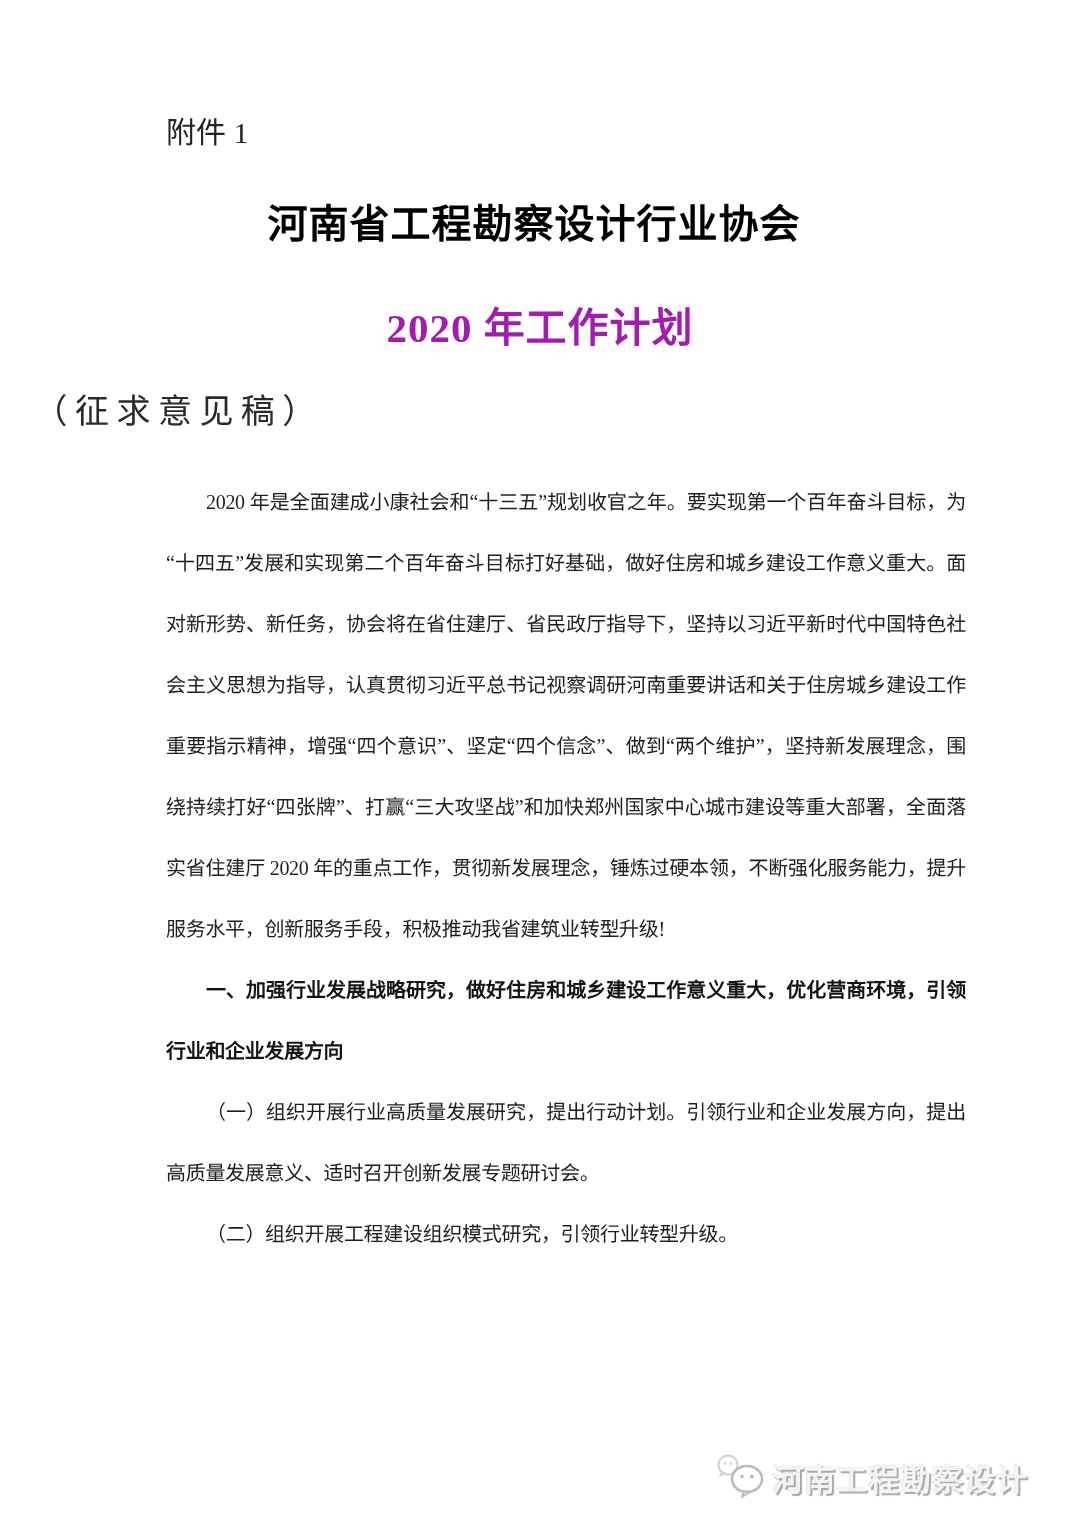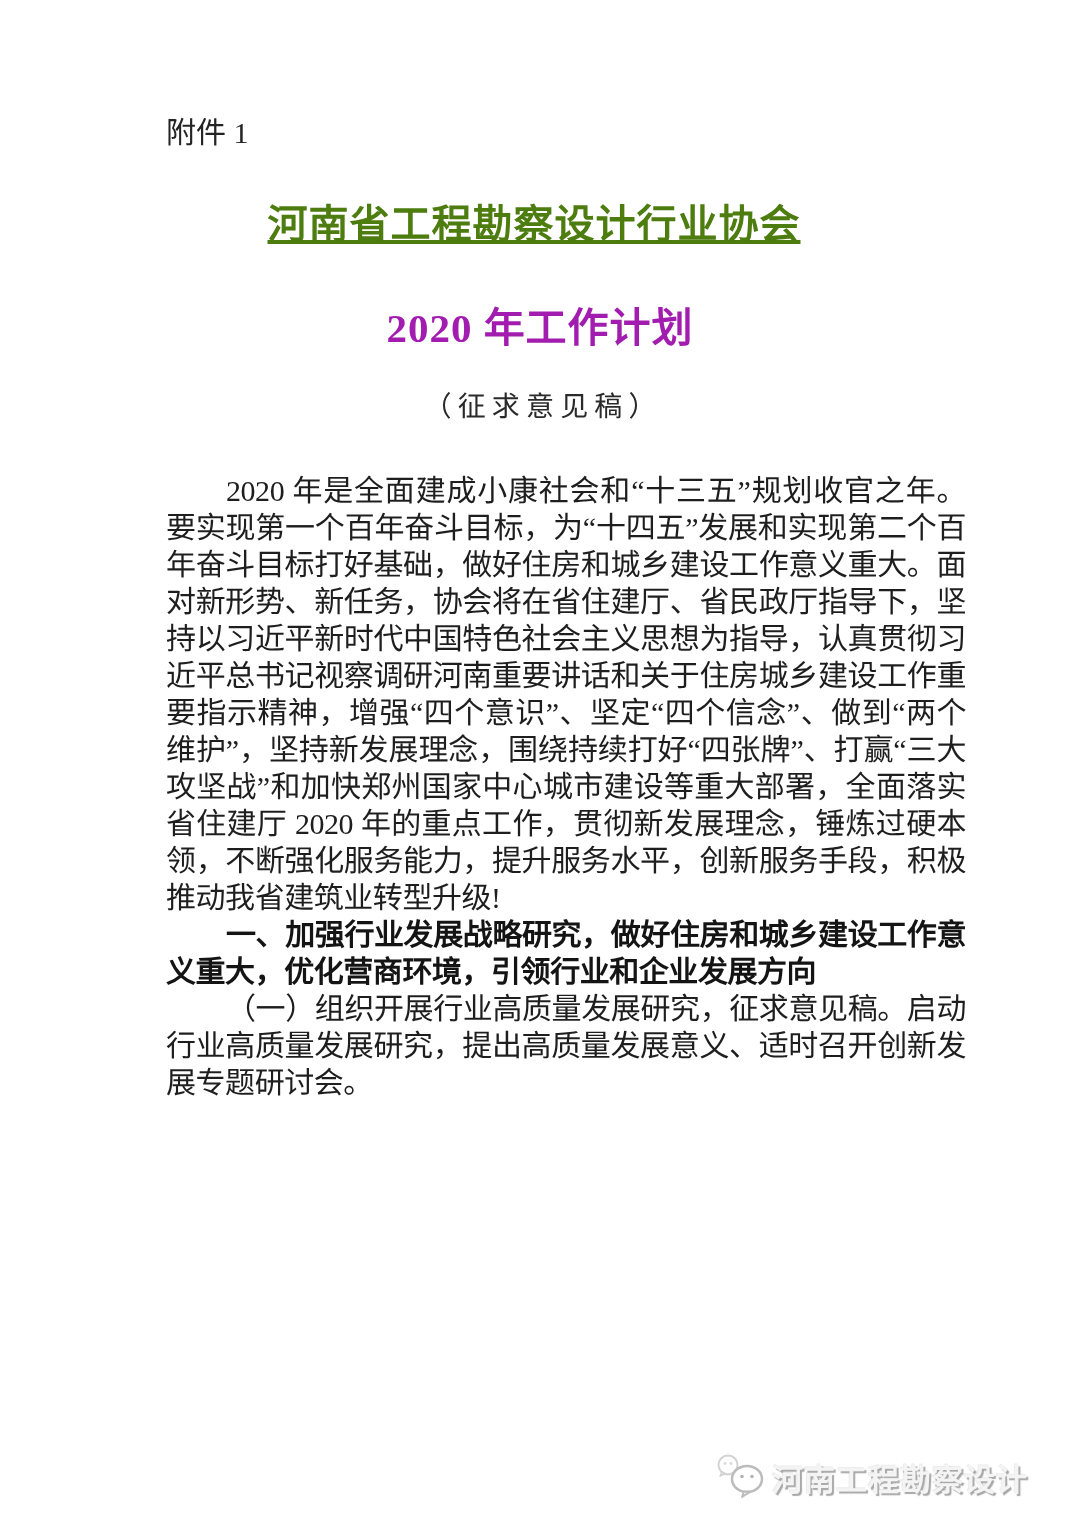--- a/index.html
+++ b/index.html
@@ -27,52 +27,50 @@
   }
   .doc-title {
     position: absolute;
     left: 0;
     right: 12px;
     top: 186px;
     text-align: center;
     font-size: 40px;
     font-weight: 700;
     letter-spacing: 1px;
-    color: #4d7c0f;
-    text-decoration: underline;
+    color: #000000;
   }
   .doc-subtitle {
     position: absolute;
     left: 0;
     right: 0;
     top: 288px;
     text-align: center;
     font-size: 41px;
     font-weight: 700;
     letter-spacing: 1px;
     color: #a21caf;
   }
   .draft-note {
     position: absolute;
     left: 0;
     right: 0;
     top: 378px;
-    text-align: center;
-    font-size: 28px;
+    font-size: 34px;
     letter-spacing: 0.22em;
     text-indent: 0.22em;
     color: #2a2a2a;
   }
   .doc-body {
     position: absolute;
     left: 140px;
     top: 466px;
     width: 800px;
-    font-size: 30px;
-    line-height: 37px;
+    font-size: 20px;
+    line-height: 61px;
     letter-spacing: -0.015em;
     color: #1e1e1e;
   }
   .doc-body p {
     margin: 0;
     text-indent: 2em;
     text-align: justify;
     text-justify: inter-ideograph;
     word-break: break-all;
   }
@@ -112,21 +110,22 @@
 
   <div class="doc-title">河南省工程勘察设计行业协会</div>
 
   <div class="doc-subtitle">2020 年工作计划</div>
 
   <div class="draft-note">（征求意见稿）</div>
 
   <div class="doc-body">
       <p>2020 年是全面建成小康社会和“十三五”规划收官之年。要实现第一个百年奋斗目标，为“十四五”发展和实现第二个百年奋斗目标打好基础，做好住房和城乡建设工作意义重大。面对新形势、新任务，协会将在省住建厅、省民政厅指导下，坚持以习近平新时代中国特色社会主义思想为指导，认真贯彻习近平总书记视察调研河南重要讲话和关于住房城乡建设工作重要指示精神，增强“四个意识”、坚定“四个信念”、做到“两个维护”，坚持新发展理念，围绕持续打好“四张牌”、打赢“三大攻坚战”和加快郑州国家中心城市建设等重大部署，全面落实省住建厅 2020 年的重点工作，贯彻新发展理念，锤炼过硬本领，不断强化服务能力，提升服务水平，创新服务手段，积极推动我省建筑业转型升级!</p>
       <p class="heading">一、加强行业发展战略研究，做好住房和城乡建设工作意义重大，优化营商环境，引领行业和企业发展方向</p>
-      <p>（一）组织开展行业高质量发展研究，征求意见稿。启动行业高质量发展研究，提出高质量发展意义、适时召开创新发展专题研讨会。</p>
+      <p>（一）组织开展行业高质量发展研究，提出行动计划。引领行业和企业发展方向，提出高质量发展意义、适时召开创新发展专题研讨会。</p>
+      <p>（二）组织开展工程建设组织模式研究，引领行业转型升级。</p>
     </div>
 
   <div class="footer-watermark">
     <svg class="wm-icon" viewBox="0 0 58 48" xmlns="http://www.w3.org/2000/svg">
 
       <circle cx="14" cy="12" r="9.5" fill="#ffffff" stroke="#d2d2d2" stroke-width="2"></circle>
       <circle cx="11" cy="10.5" r="1.4" fill="#d8d8d8"></circle>
       <circle cx="17" cy="10.5" r="1.4" fill="#d8d8d8"></circle>
       <path d="M8 19 L6 23 L11 20.5 Z" fill="#ffffff" stroke="#d2d2d2" stroke-width="1.5" stroke-linejoin="round"></path>
 

